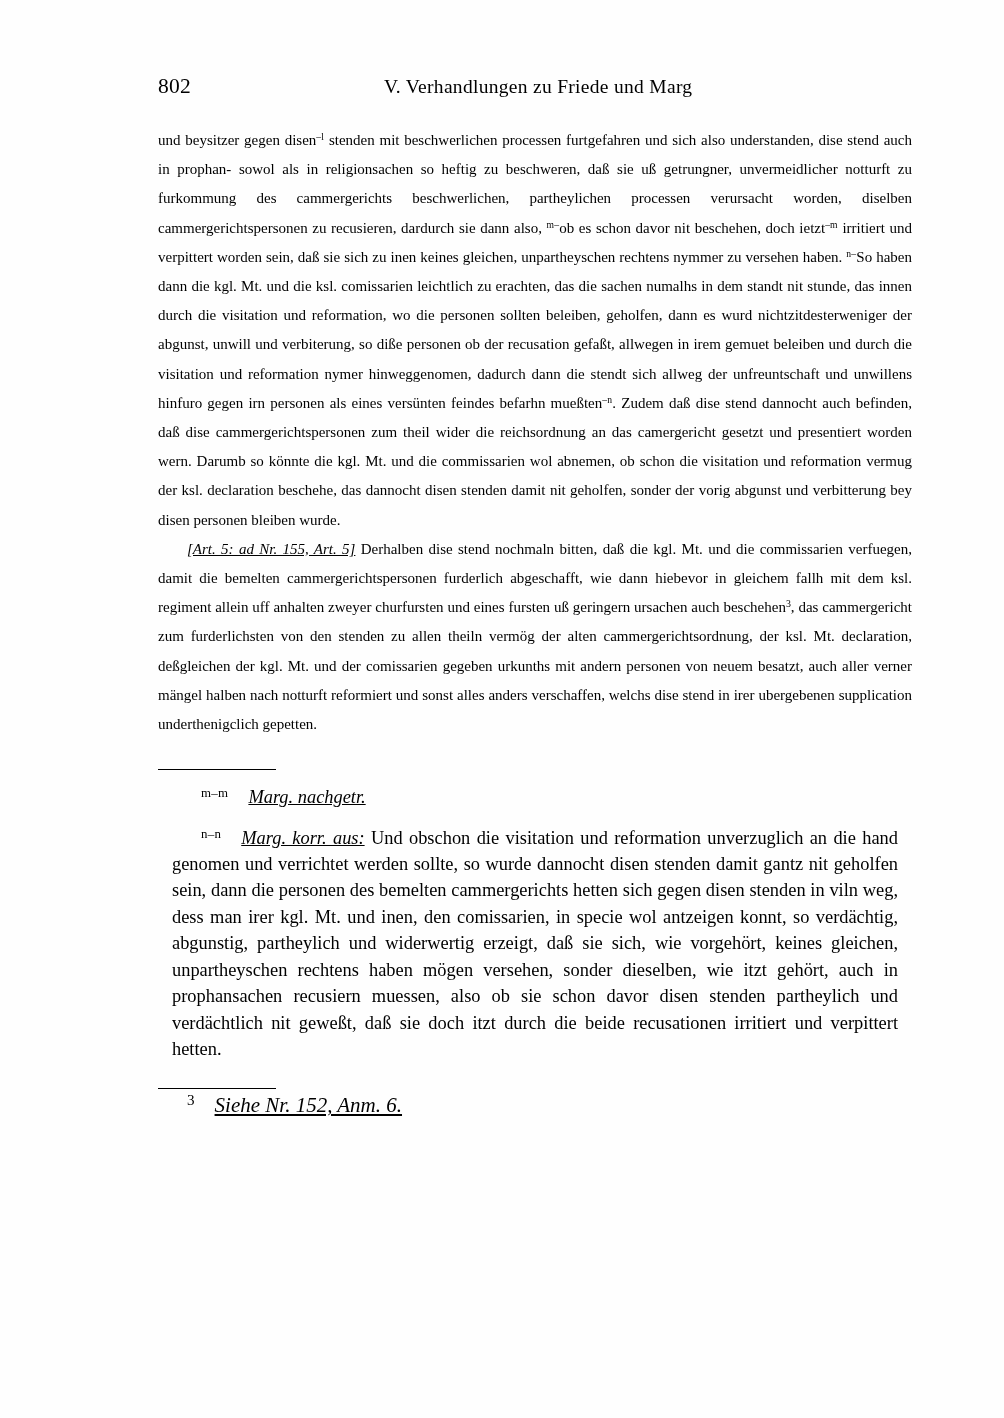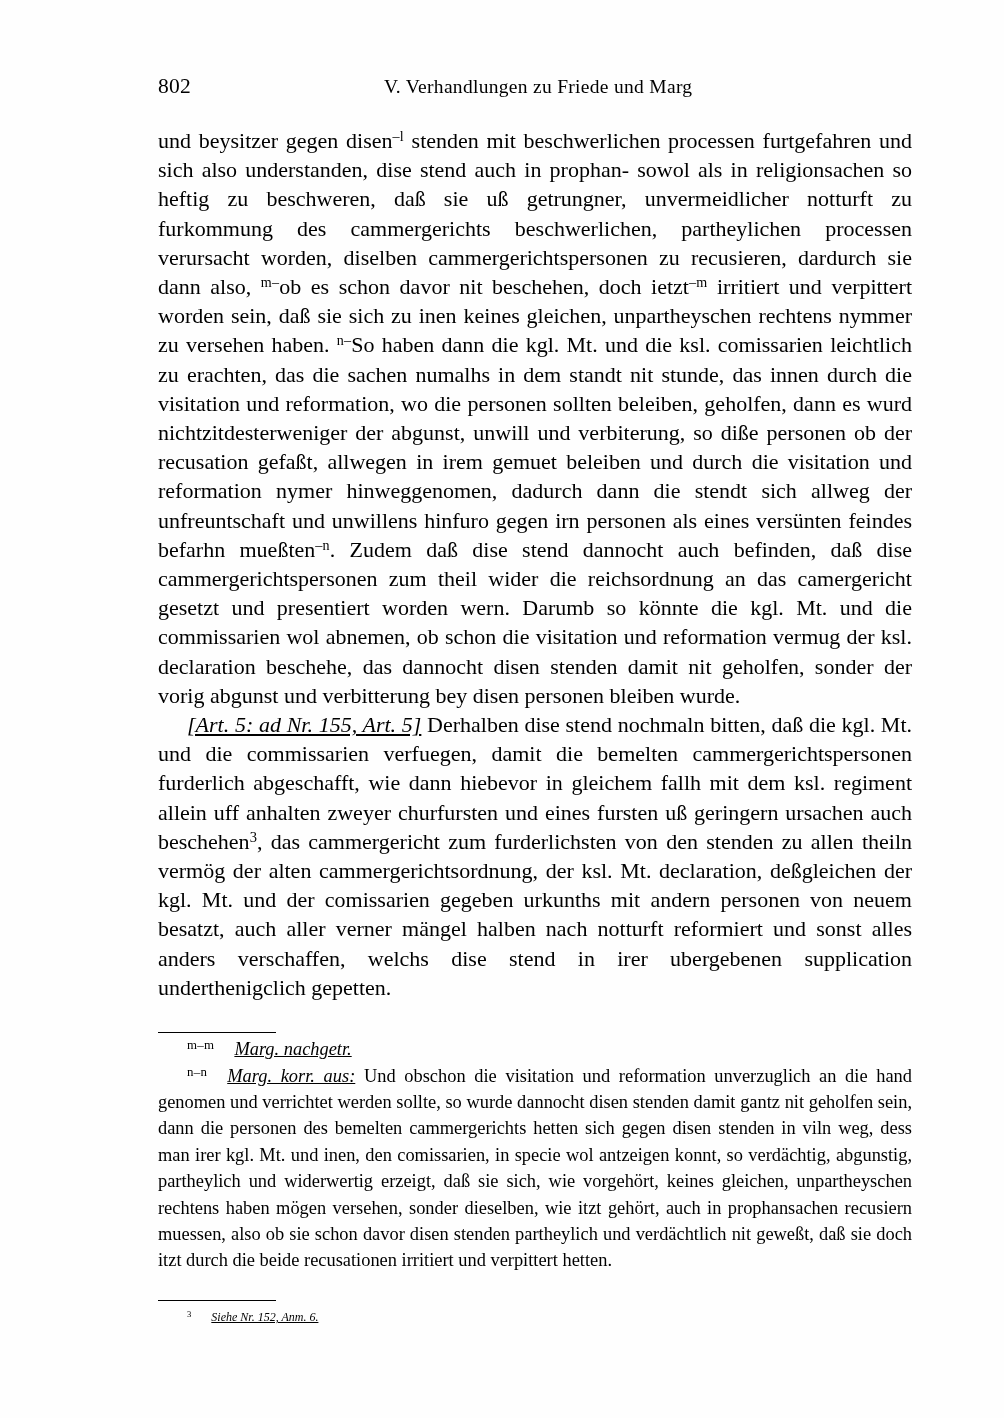--- a/index.html
+++ b/index.html
@@ -36,21 +36,21 @@
     flex: 0 0 auto;
     font-size: 21.5px;
   }
   .runhead .title {
     margin-left: 226px;
     font-size: 19.5px;
     letter-spacing: 0.3px;
   }
   
   .body-block {
-    font-size: 22px;
+    font-size: 15px;
     line-height: 29.2px;
     text-align: justify;
     text-justify: inter-word;
     hyphens: none;
   }
   .body-block p {
     margin: 0;
     text-indent: 0;
   }
   .body-block p.indent {
@@ -76,36 +76,36 @@
     margin: 0 0 3px 0;
     height: 0;
   }
   .apparatus {
     margin-top: 30px;
     font-size: 18.4px;
     line-height: 26.4px;
     text-align: justify;
   }
   .apparatus p {
-    margin: 0;
+    margin: 14px;
     text-indent: 29px;
   }
   .app-siglum {
     font-size: 0.70em;
     vertical-align: 0.46em;
     line-height: 0;
     letter-spacing: 0.3px;
   }
   .app-gap {
     display: inline-block;
     width: 20px;
   }
   .footnotes {
     margin-top: 26px;
-    font-size: 12px;
+    font-size: 21px;
     line-height: 26.4px;
     text-align: left;
   }
   .footnotes p {
     margin: 0;
     text-indent: 29px;
   }
   .fn-num {
     font-size: 0.72em;
     vertical-align: 0.46em;

